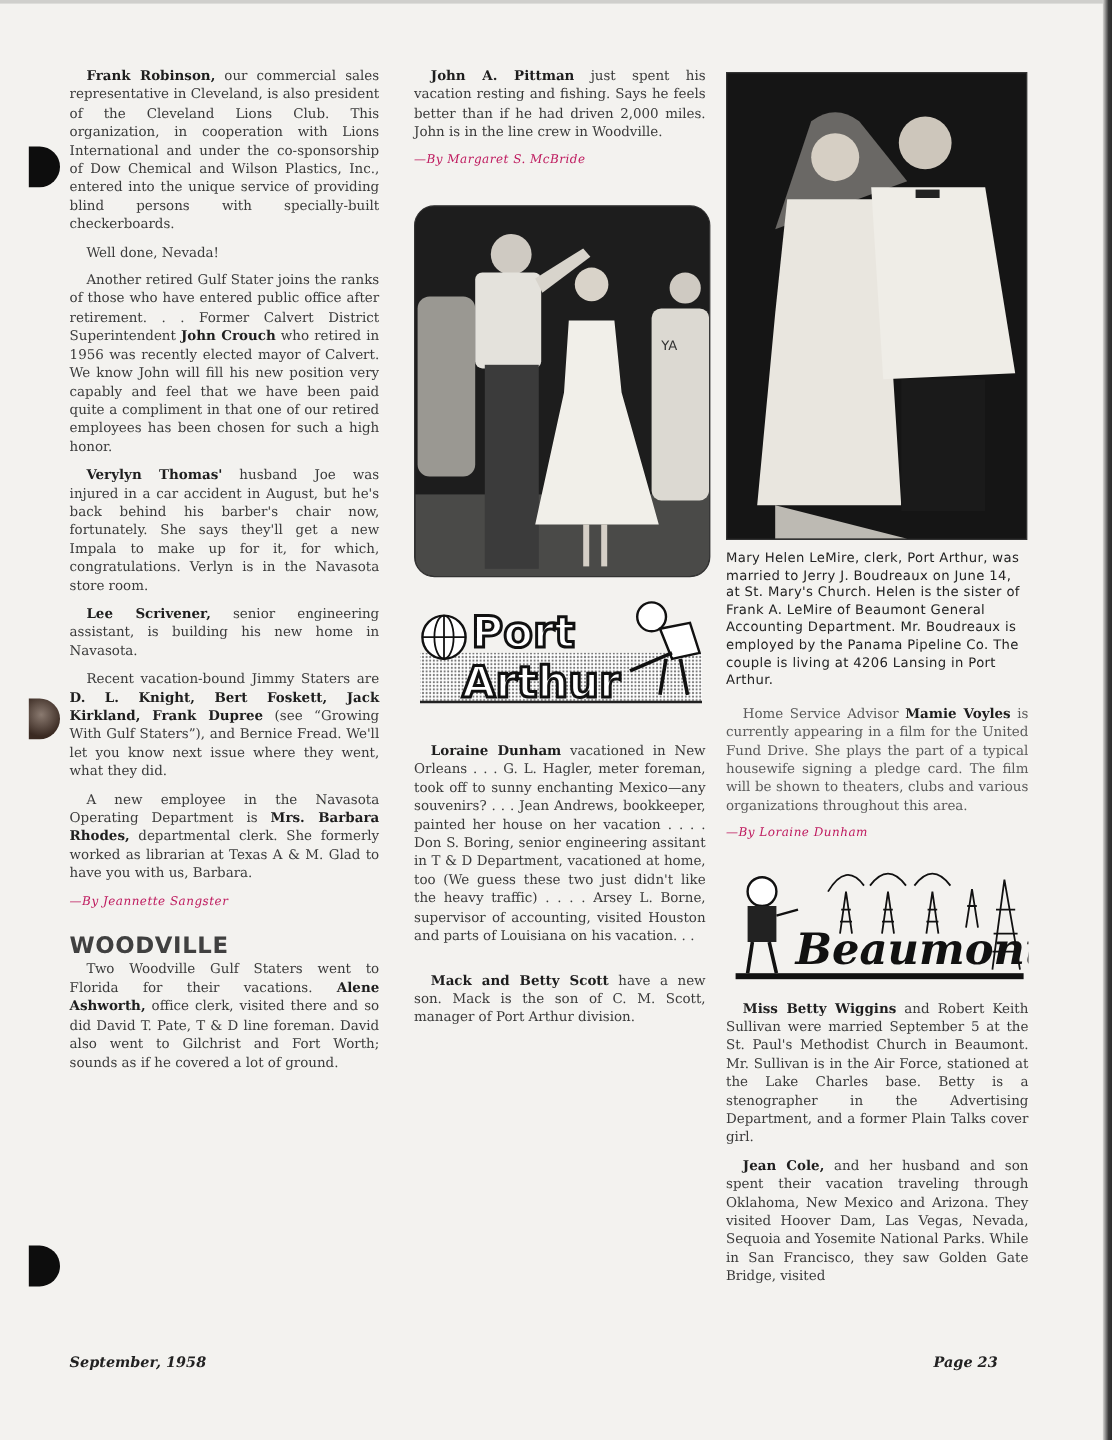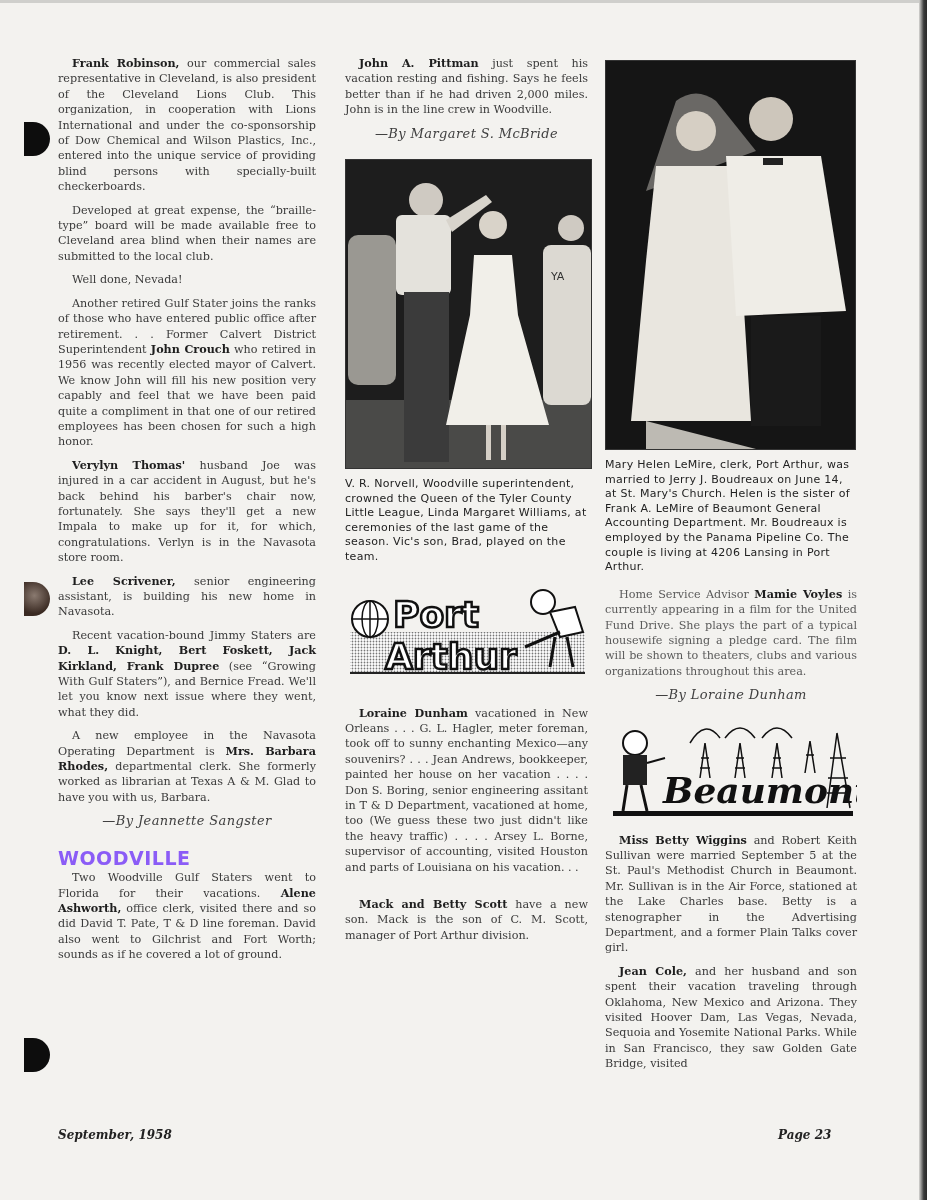--- a/index.html
+++ b/index.html
@@ -18,24 +18,24 @@
     position: absolute; width: 26px; height: 34px; border-radius: 0 17px 17px 0;
     background: #0d0d0d; left: 24px;
   }
   .hole.brown { background: radial-gradient(circle at 40% 40%, #8a7a70, #3a2a22 70%); }
   .col { position: absolute; font-size: 11.2px; line-height: 15.4px; }
   .col p { margin: 0 0 8px 0; text-align: justify; text-indent: 14px; }
   .col p b { color: #1e1e1e; font-weight: bold; }
   .col1 { left: 58px; top: 56px; width: 258px; }
   .col2 { left: 345px; top: 56px; width: 243px; }
   .col3 { left: 605px; top: 56px; width: 252px; }
-  .byline { text-align: center; font-style: italic; font-size: 13px; margin: 6px 0 10px 0; color:#404040; letter-spacing: 0.4px; }
+  .byline { text-align: left; font-style: italic; font-size: 10px; margin: 6px 0 10px 0; color:#be185d; letter-spacing: 0.4px; }
   .section-head {
     font-family: "DejaVu Sans", "Liberation Sans", sans-serif; font-weight: bold;
-    font-size: 19px; letter-spacing: 0.5px; color: #8b5cf6; margin: 22px 0 4px 0;
+    font-size: 19px; letter-spacing: 0.5px; color: #404040; margin: 22px 0 4px 0;
   }
   .caption {
     font-family: "DejaVu Sans", "Liberation Sans", sans-serif; font-size: 11px; line-height: 14.6px;
     color: #222; margin: 8px 0 12px 0; letter-spacing: 0.3px;
   }
   .photo {
     position: relative; background: #222; overflow: hidden; border: 1px solid #333;
   }
   .logo { position: relative; height: 105px; margin: 8px 0 10px 0; }
   .footer-left, .footer-right {
@@ -49,37 +49,36 @@
 <body>
 
 <div class="top-edge"></div>
 <div class="page-edge"></div>
 <div class="hole" style="top:122px"></div>
 <div class="hole brown" style="top:582px"></div>
 <div class="hole" style="top:1038px"></div>
 
 <div class="col col1">
   <p><b>Frank Robinson,</b><span> our commercial sales representative in Cleveland, is also president of the Cleveland Lions Club. This organization, in cooperation with Lions International and under the co-sponsorship of Dow Chemical and Wilson Plastics, Inc., entered into the unique service of providing blind persons with specially-built checkerboards.</span></p>
-  <p><span>Developed at great expense, the “braille-type” board will be made available free to Cleveland area blind when their names are submitted to the local club.</span></p>
   <p><span>Well done, Nevada!</span></p>
   <p><span>Another retired Gulf Stater joins the ranks of those who have entered public office after retirement. . . Former Calvert District Superintendent </span><b>John Crouch</b><span> who retired in 1956 was recently elected mayor of Calvert. We know John will fill his new position very capably and feel that we have been paid quite a compliment in that one of our retired employees has been chosen for such a high honor.</span></p>
   <p><b>Verylyn Thomas'</b><span> husband Joe was injured in a car accident in August, but he's back behind his barber's chair now, fortunately. She says they'll get a new Impala to make up for it, for which, congratulations. Verlyn is in the Navasota store room.</span></p>
   <p><b>Lee Scrivener,</b><span> senior engineering assistant, is building his new home in Navasota.</span></p>
   <p><span>Recent vacation-bound Jimmy Staters are </span><b>D. L. Knight, Bert Foskett, Jack Kirkland, Frank Dupree</b><span> (see “Growing With Gulf Staters”), and Bernice Fread. We'll let you know next issue where they went, what they did.</span></p>
   <p><span>A new employee in the Navasota Operating Department is </span><b>Mrs. Barbara Rhodes,</b><span> departmental clerk. She formerly worked as librarian at Texas A &amp; M. Glad to have you with us, Barbara.</span></p>
   <div class="byline">—By Jeannette Sangster</div>
   <div class="section-head">WOODVILLE</div>
   <p><span>Two Woodville Gulf Staters went to Florida for their vacations. </span><b>Alene Ashworth,</b><span> office clerk, visited there and so did David T. Pate, T &amp; D line foreman. David also went to Gilchrist and Fort Worth; sounds as if he covered a lot of ground.</span></p>
 </div>
 
 <div class="col col2">
   <p><b>John A. Pittman</b><span> just spent his vacation resting and fishing. Says he feels better than if he had driven 2,000 miles. John is in the line crew in Woodville.</span></p>
   <div class="byline">—By Margaret S. McBride</div>
 
-  <div class="photo" style="width:245px;height:308px;margin-top:18px;">
+  <div class="photo" style="width:245px;height:308px;margin-top:30px;border-radius:17px;">
     <svg width="245" height="308" viewBox="0 0 245 308">
       <rect width="245" height="308" fill="#1d1d1d"></rect>
       <rect y="240" width="245" height="68" fill="#4a4a48"></rect>
 
       <rect x="2" y="75" width="48" height="150" rx="10" fill="#9a9892"></rect>
 
       <circle cx="80" cy="40" r="17" fill="#cfcac2"></circle>
       <rect x="50" y="55" width="55" height="80" rx="6" fill="#e4e2dc"></rect>
       <rect x="58" y="132" width="45" height="170" fill="#3b3b3b"></rect>
       <path d="M100 60 L140 35 L146 42 L106 72 Z" fill="#d8d4cc"></path>
@@ -87,21 +86,20 @@
       <circle cx="147" cy="65" r="14" fill="#d9d3c9"></circle>
       <path d="M128 95 L166 95 L172 155 L203 265 L100 265 L124 155 Z" fill="#f1efe9"></path>
       <rect x="140" y="265" width="5" height="35" fill="#d5cfc6"></rect>
       <rect x="155" y="265" width="5" height="35" fill="#d5cfc6"></rect>
 
       <circle cx="225" cy="68" r="13" fill="#cfcac2"></circle>
       <rect x="197" y="85" width="48" height="160" rx="8" fill="#dcd9d2"></rect>
       <text x="205" y="120" font-size="11" font-family="DejaVu Sans, sans-serif" fill="#333">YA</text>
     </svg>
   </div>
-  <div class="caption">V. R. Norvell, Woodville superintendent, crowned the Queen of the Tyler County Little League, Linda Margaret Williams, at ceremonies of the last game of the season. Vic's son, Brad, played on the team.</div>
 
   <div class="logo">
     <svg width="245" height="100" viewBox="0 0 245 100">
       <defs>
         <pattern id="dots" width="3" height="3" patternUnits="userSpaceOnUse">
             <rect width="3" height="3" fill="#fff"></rect>
             <circle cx="1.5" cy="1.5" r="0.9" fill="#777"></circle>
           </pattern>
       </defs>
       <rect x="5" y="55" width="235" height="40" fill="url(#dots)"></rect>

